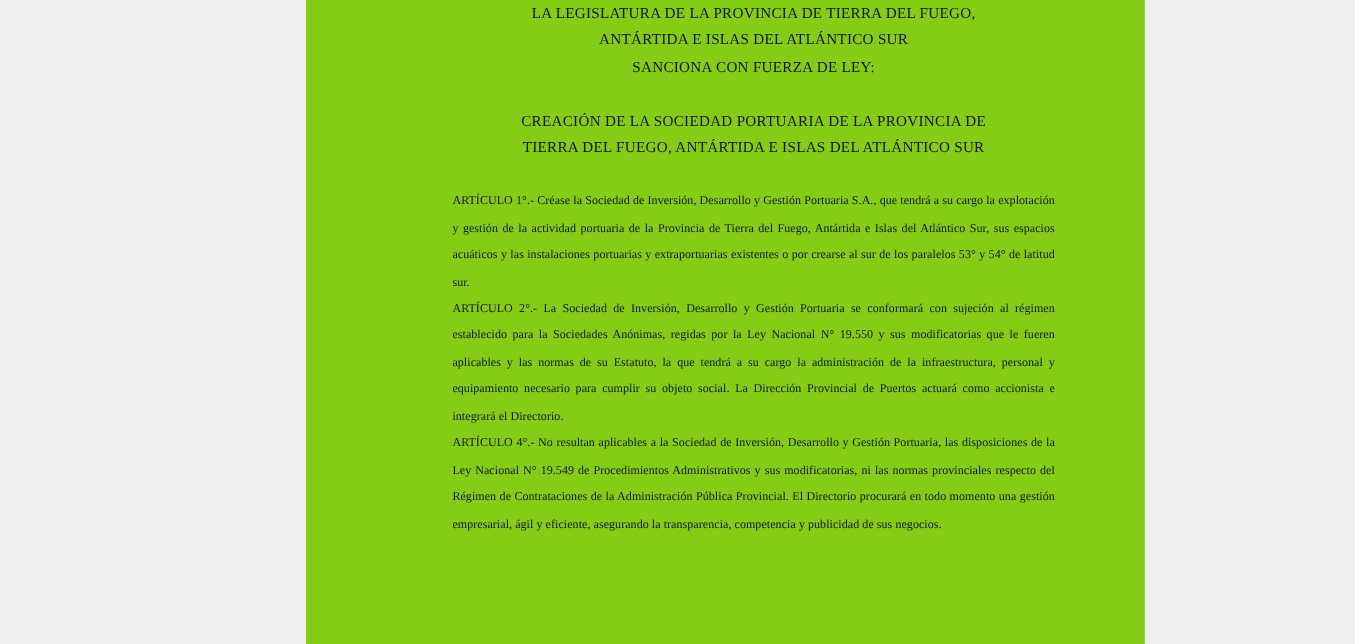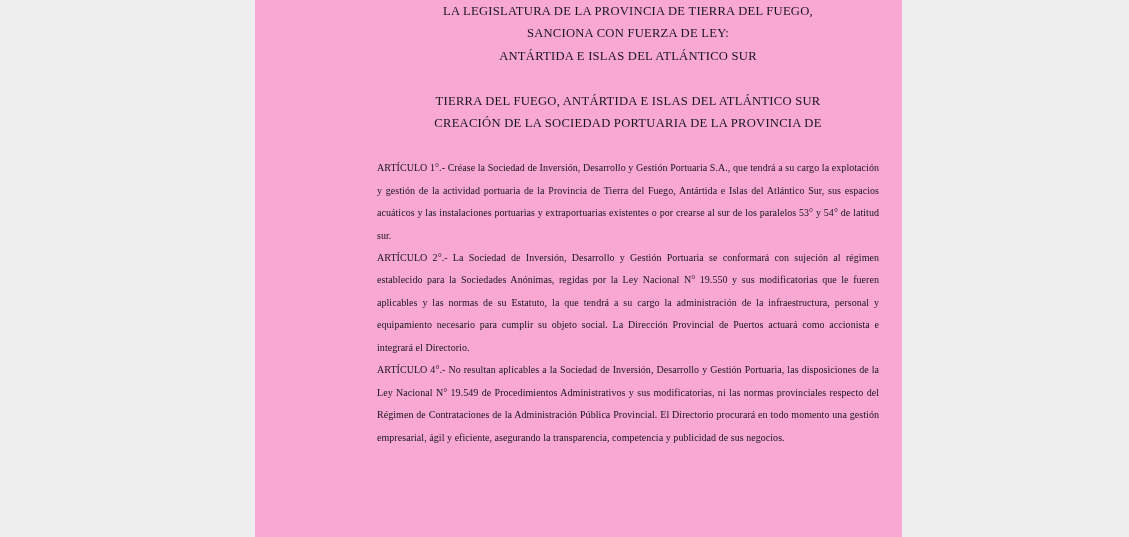--- a/index.html
+++ b/index.html
@@ -23,23 +23,23 @@
     background: #eeeeee;
     display: flex;
     justify-content: center;
     align-items: flex-start;
   }
 
   #page {
     position: absolute;
     left: 255px;
     top: 0;
-    width: 647px;
+    width: 699px;
     height: 537px;
-    background: #f9a8d4;
+    background: #84cc16;
     overflow: hidden;
   }
 
   #page-content {
     position: absolute;
     left: 122px;   
     top: 0;
     width: 502px;  
     color: #15151a;
     font-size: 13.1px;
@@ -100,29 +100,29 @@
 <body>
 
 <div id="viewer">
 
   <div id="page">
 
     <div id="page-content">
 
       <div class="heading-block">
         <span class="heading-line">LA LEGISLATURA DE LA PROVINCIA DE TIERRA DEL FUEGO,</span>
+        <span class="heading-line">ANTÁRTIDA E ISLAS DEL ATLÁNTICO SUR</span>
         <span class="heading-line">SANCIONA CON FUERZA DE LEY:</span>
-        <span class="heading-line">ANTÁRTIDA E ISLAS DEL ATLÁNTICO SUR</span>
       </div>
 
       <span class="spacer-line"></span>
 
       <div class="title-block">
+        <span class="title-line">CREACIÓN DE LA SOCIEDAD PORTUARIA DE LA PROVINCIA DE</span>
         <span class="title-line">TIERRA DEL FUEGO, ANTÁRTIDA E ISLAS DEL ATLÁNTICO SUR</span>
-        <span class="title-line">CREACIÓN DE LA SOCIEDAD PORTUARIA DE LA PROVINCIA DE</span>
       </div>
 
       <span class="spacer-line"></span>
 
       <div class="body-block">
         <p class="article">ARTÍCULO 1°.- Créase la Sociedad de Inversión, Desarrollo y Gestión Portuaria S.A., que tendrá a su cargo la explotación y gestión de la actividad portuaria de la Provincia de Tierra del Fuego, Antártida e Islas del Atlántico Sur, sus espacios acuáticos y las instalaciones portuarias y extraportuarias existentes o por crearse al sur de los paralelos 53° y 54° de latitud sur.</p>
         <p class="article">ARTÍCULO 2°.- La Sociedad de Inversión, Desarrollo y Gestión Portuaria se conformará con sujeción al régimen establecido para la Sociedades Anónimas, regidas por la Ley Nacional N° 19.550 y sus modificatorias que le fueren aplicables y las normas de su Estatuto, la que tendrá a su cargo la administración de la infraestructura, personal y equipamiento necesario para cumplir su objeto social. La Dirección Provincial de Puertos actuará como accionista e integrará el Directorio.</p>
         <p class="article">ARTÍCULO 4°.- No resultan aplicables a la Sociedad de Inversión, Desarrollo y Gestión Portuaria, las disposiciones de la Ley Nacional N° 19.549 de Procedimientos Administrativos y sus modificatorias, ni las normas provinciales respecto del Régimen de Contrataciones de la Administración Pública Provincial. El Directorio procurará en todo momento una gestión empresarial, ágil y eficiente, asegurando la transparencia, competencia y publicidad de sus negocios.</p>
       </div>
 

